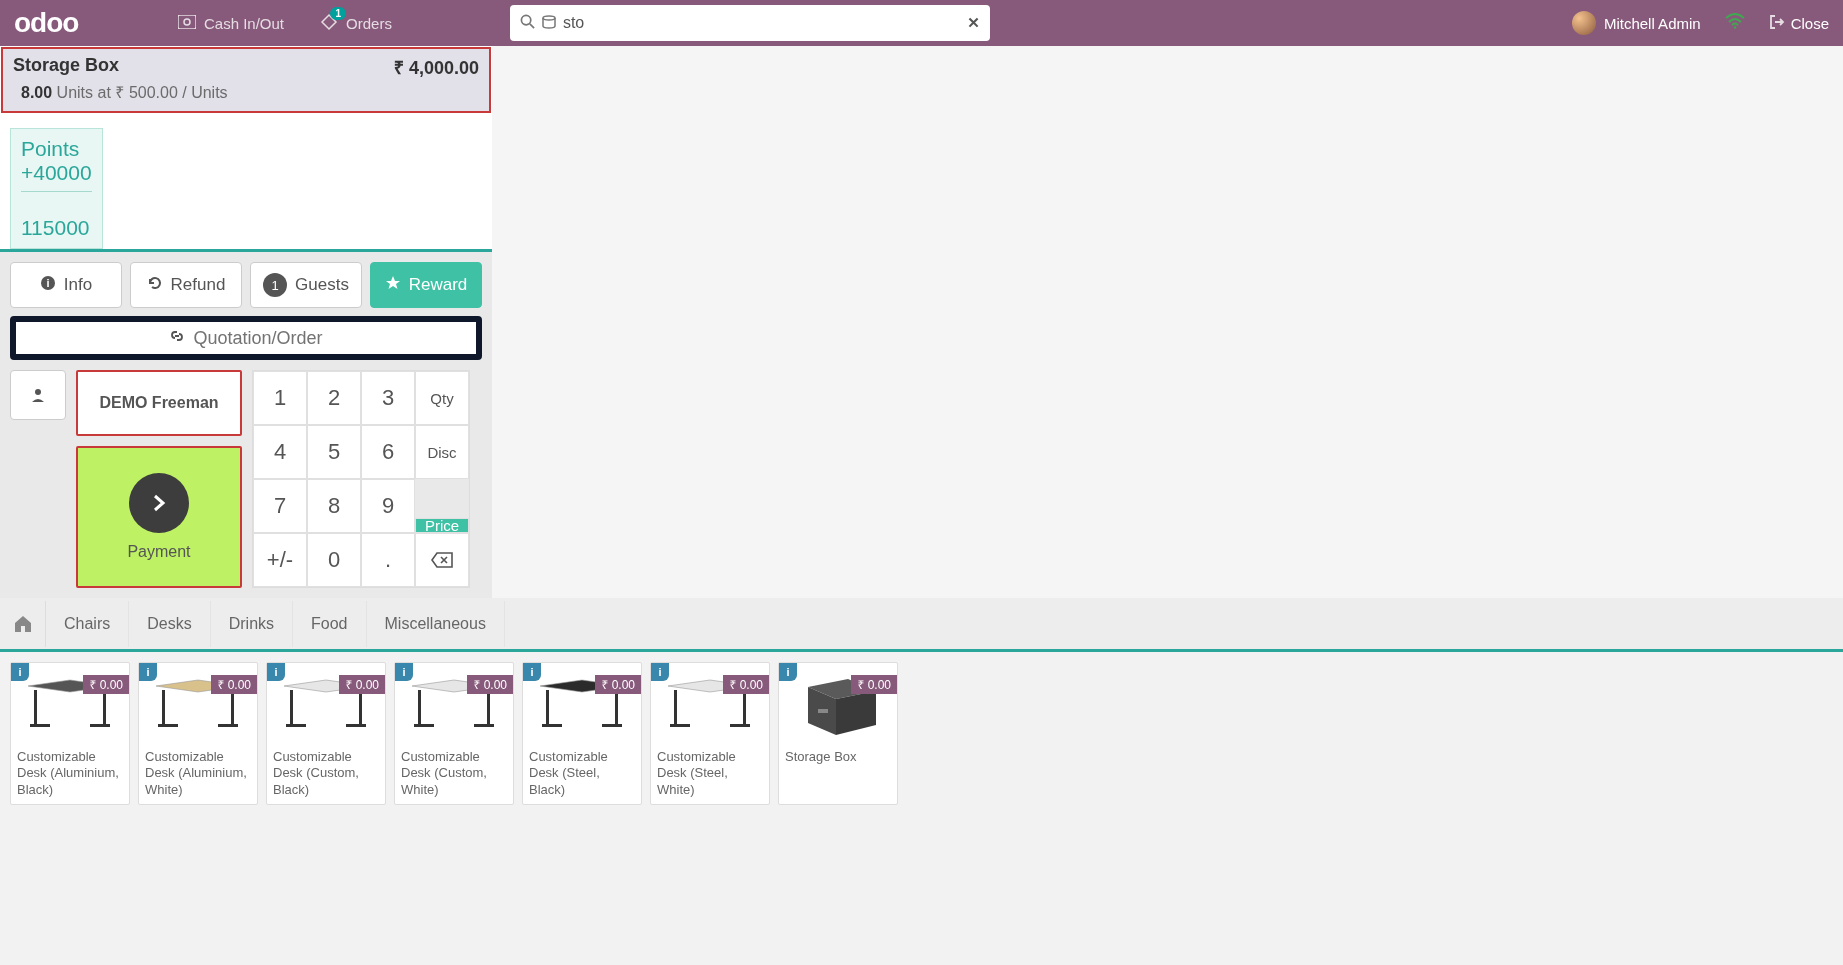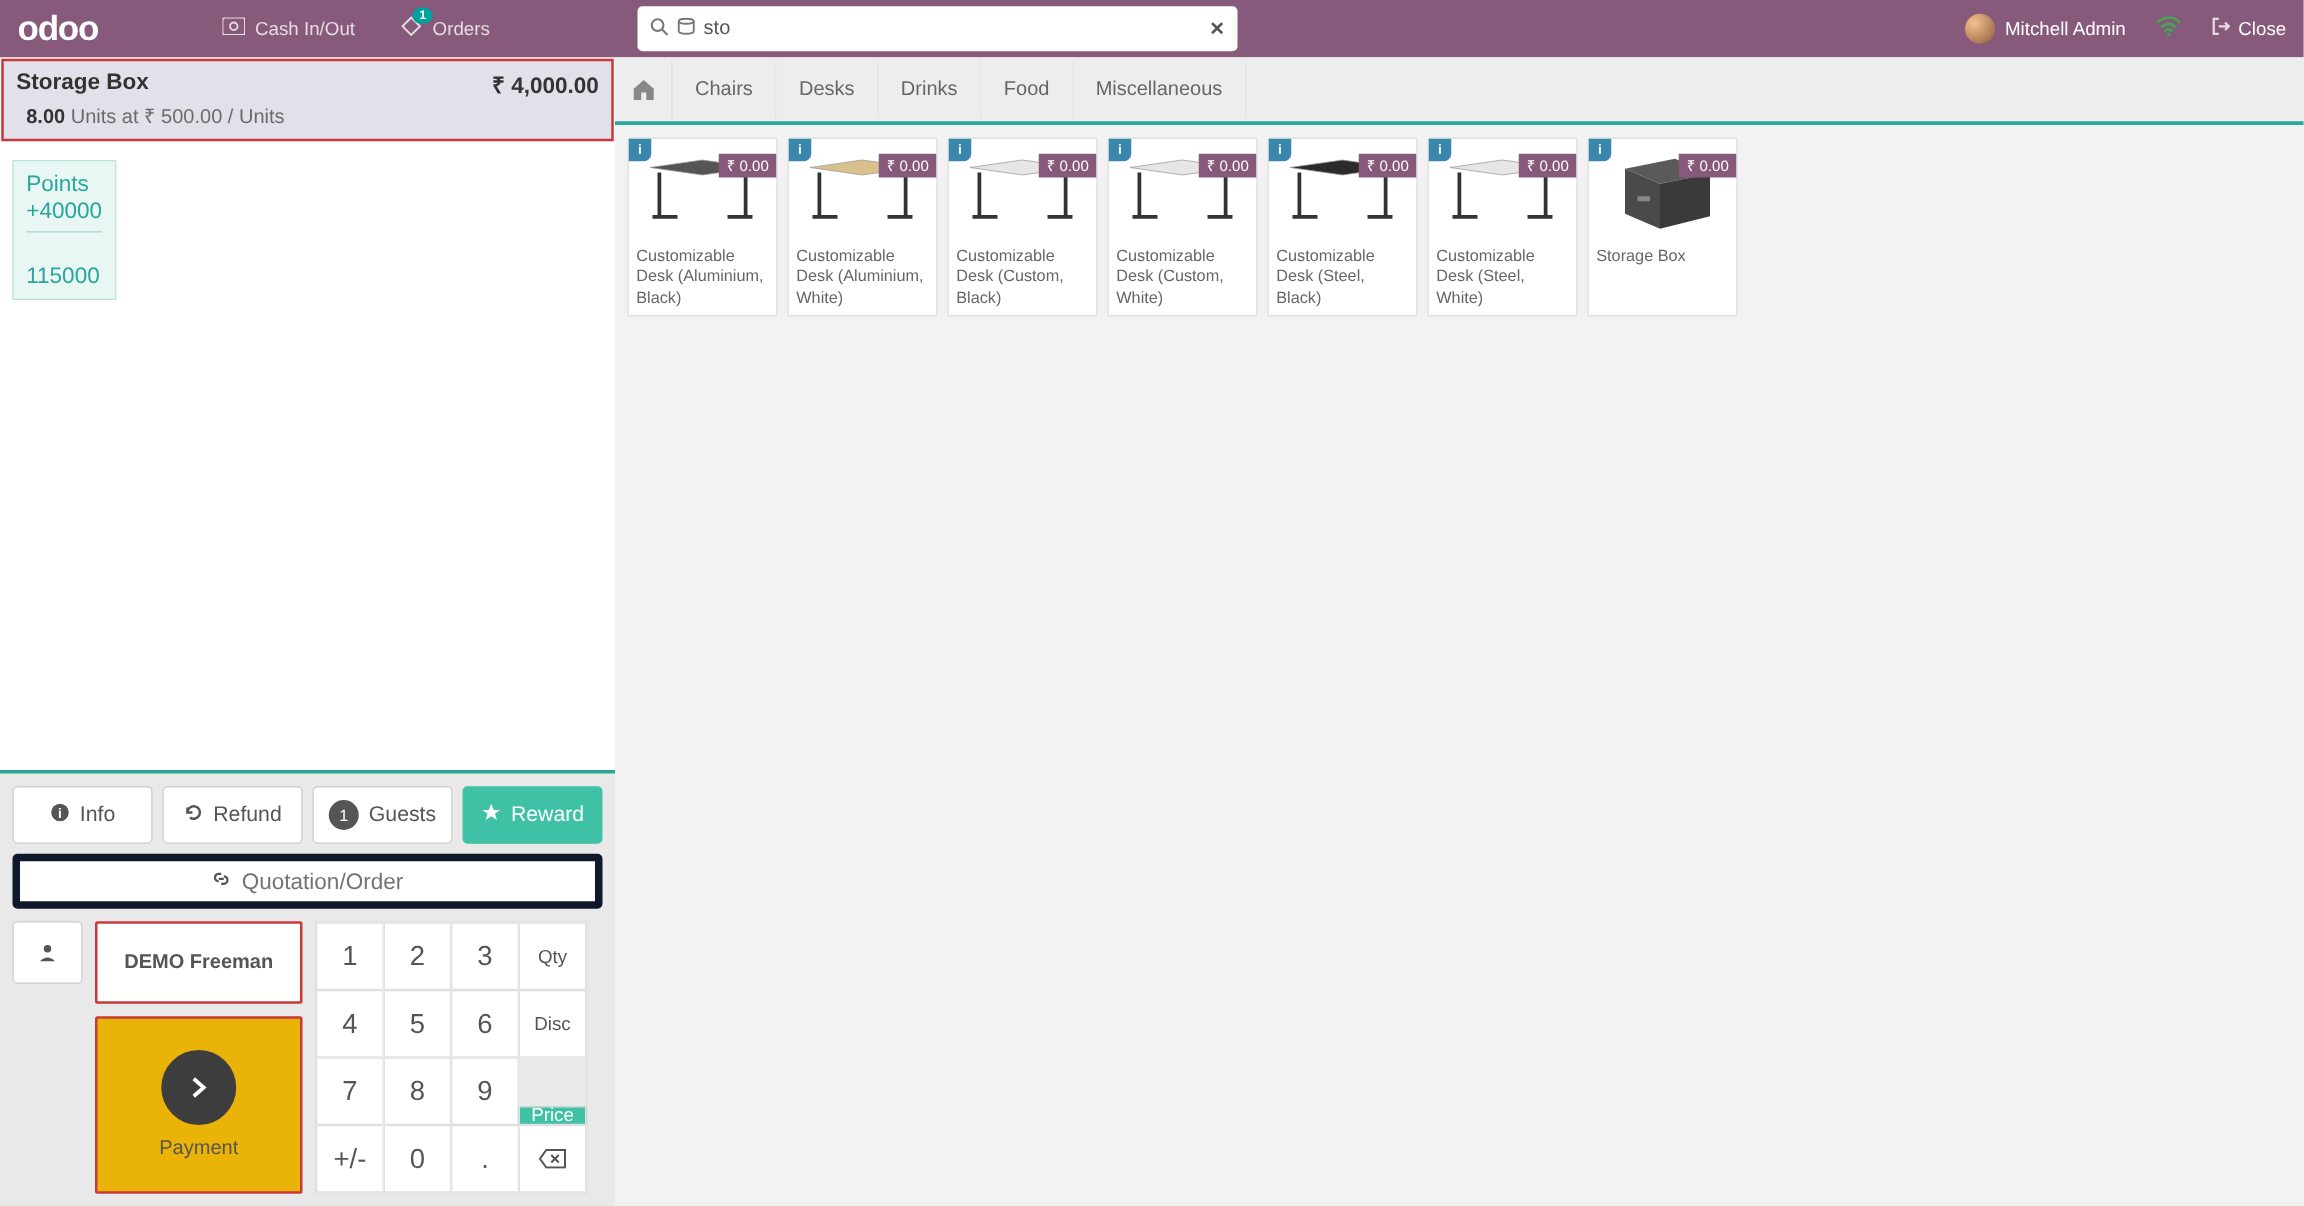--- a/index.html
+++ b/index.html
@@ -37,35 +37,35 @@
 .search-box .clear { cursor: pointer; color: #555; font-weight: bold; }
 .topbar-spacer { flex: 1; }
 .user-chip { display: flex; align-items: center; gap: 8px; padding: 0 14px; }
 .avatar {
   width: 24px; height: 24px; border-radius: 50%;
   background: radial-gradient(circle at 30% 30%, #f4c28e, #8b5a3c);
 }
 .wifi { color: #3fa94f; font-size: 18px; padding: 0 10px; }
 .close-btn { display: flex; align-items: center; gap: 6px; padding: 0 14px; cursor: pointer; }
 
-.main { display: flex; height: calc(100vh - 46px); }
+.main { display: flex; height: calc(100vh - 46px); flex-direction: column; }
 
 .left { width: 492px; display: flex; flex-direction: column; background: #fff; }
 .order-line {
   border: 2px solid #c83a3a; background: #e2e0e9; padding: 6px 10px 8px;
   margin: 1px;
 }
 .order-line-top { display: flex; justify-content: space-between; font-size: 18px; font-weight: 700; color: #333; }
 .order-line-sub { font-size: 16px; color: #6b6b6b; padding-left: 8px; margin-top: 2px; }
 .order-line-sub .qty { color: #333; font-weight: 700; }
 
 .summary { display: flex; padding: 14px 10px 0; }
 .points-box {
   border: 1px solid #b8e4d9; background: #e8f7f3; padding: 8px 10px;
-  color: #2aa79a; font-size: 18px;
+  color: #2aa79a; font-size: 21px;
 }
 .points-box .earned { border-bottom: 1px solid #a5d9cd; padding-bottom: 6px; margin-bottom: 24px; }
 .totals { margin-left: auto; text-align: right; border-top: 2px solid #333; padding-top: 6px; }
 .totals .total { font-size: 24px; font-weight: 700; color: #333; }
 .totals .taxes { font-size: 15px; color: #666; margin-top: 2px; }
 
 .left-spacer { flex: 1; border-bottom: 3px solid #2aa79a; }
 
 .actions-panel { background: #e9e9e9; padding: 10px; }
 .action-row { display: flex; gap: 8px; margin-bottom: 8px; }
@@ -90,21 +90,21 @@
 .customer-row { display: flex; gap: 10px; }
 .cust-icon {
   width: 56px; height: 50px; background: #fff; border: 1px solid #ccc; border-radius: 4px;
   display: flex; align-items: center; justify-content: center; color: #555;
 }
 .cust-name {
   flex: 1; height: 66px; border: 2px solid #c83a3a; background: #fff; border-radius: 2px;
   display: flex; align-items: center; justify-content: center; font-size: 16px; font-weight: 700; color: #555;
 }
 .payment-btn {
-  flex: 1; border: 2px solid #c83a3a; background: #eab308; border-radius: 2px;
+  flex: 1; border: 2px solid #c83a3a; background: #bef264; border-radius: 2px;
   display: flex; flex-direction: column; align-items: center; justify-content: center; gap: 10px;
   cursor: pointer; margin-left: 66px;
 }
 .payment-circle {
   width: 60px; height: 60px; border-radius: 30px; background: #3d3d3d;
   display: flex; align-items: center; justify-content: center;
 }
 .payment-btn .label { font-size: 16px; color: #555; }
 
 .numpad { display: grid; grid-template-columns: repeat(4, 54px); grid-template-rows: repeat(4, 54px); gap: 0; border: 1px solid #ddd; }

